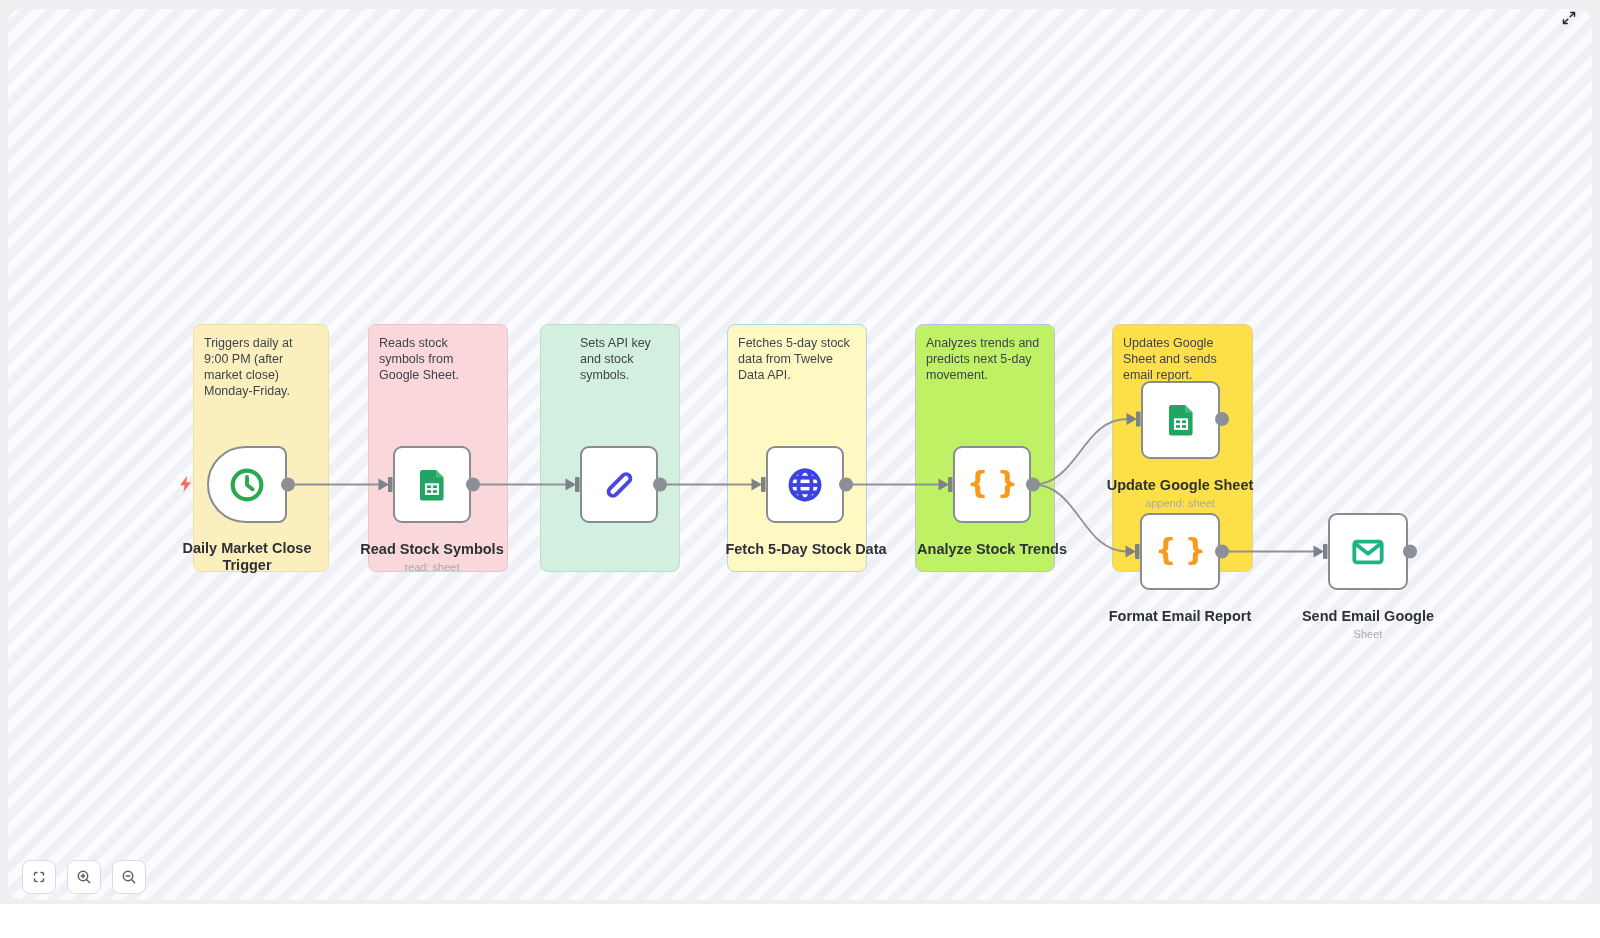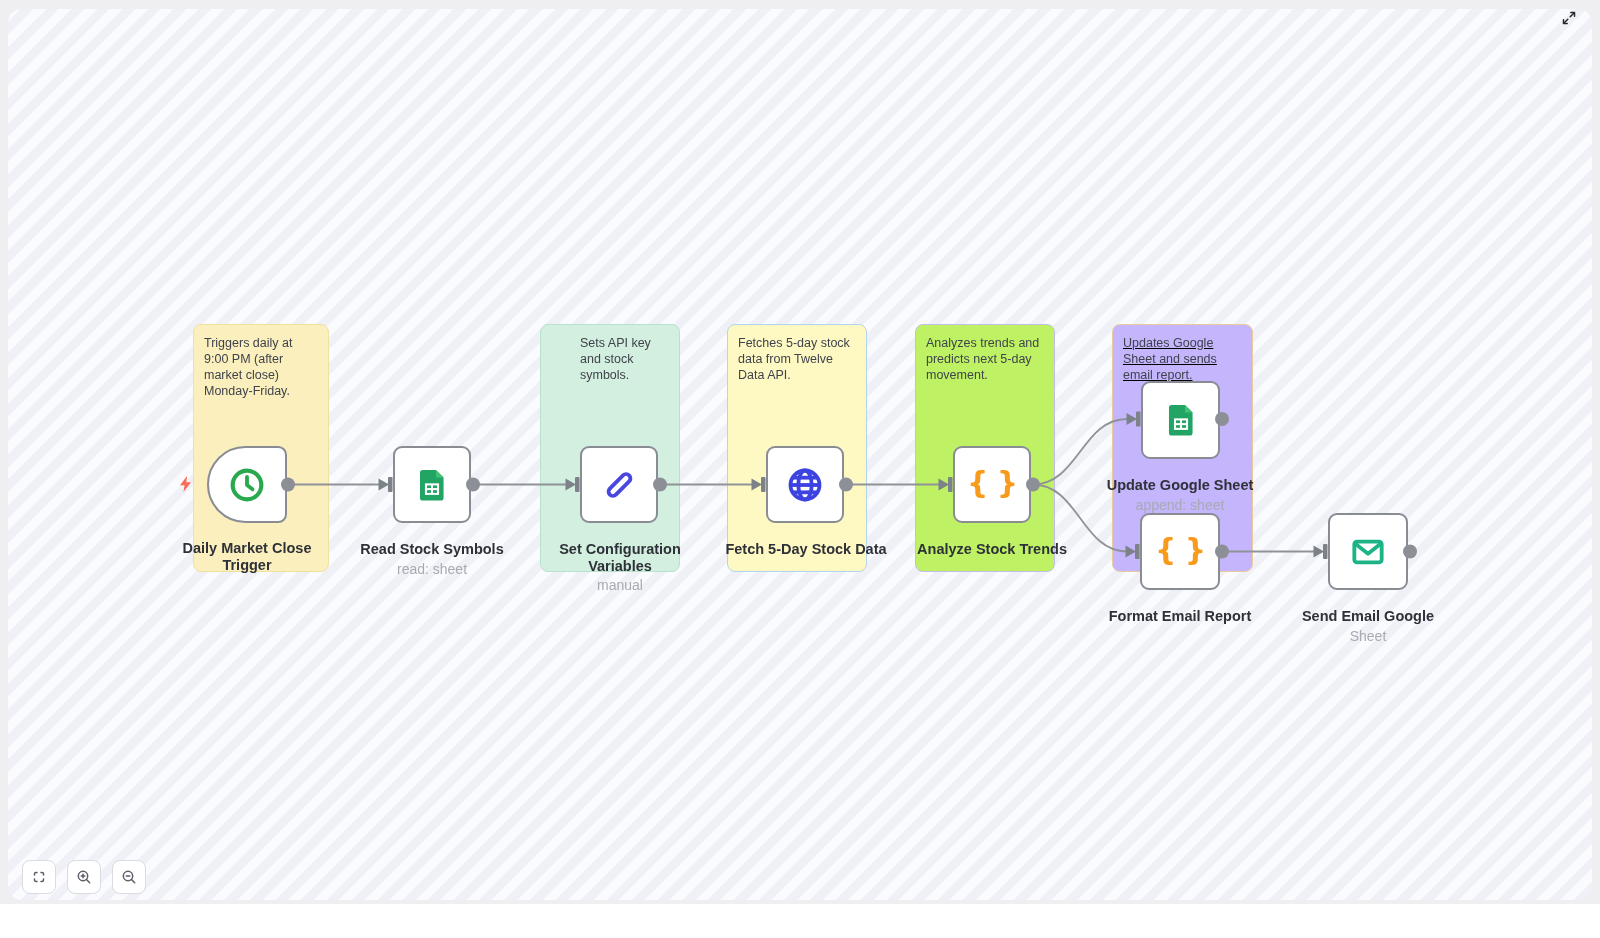--- a/index.html
+++ b/index.html
@@ -14,21 +14,21 @@
             background:repeating-linear-gradient(135deg,#FAFBFE 0 9px,#F0F1F7 9px 18px); }
 
   
   .note { position:absolute; top:324px; height:248px; border-radius:8px; z-index:2; }
   .note p { padding:10px 10px; font-size:12.5px; line-height:16px; color:#3F434C; }
   .note-yellow { background:#FBEFBE; border:1px solid #EFE1A0; }
   .note-pink   { background:#F9D7DA; border:1px solid #EEC3C8; }
   .note-green  { background:#D3EFDF; border:1px solid #B8E2CB;padding-left:29px; }
   .note-blue   { background:#fef9c3; border:1px solid #B4D4EE; }
   .note-purple { background:#bef264; border:1px solid #C3BEE8; }
-  .note-orange { background:#c4b5fd; border:1px solid #ECCB9A;text-decoration:underline; }
+  .note-orange { background:#fde047; border:1px solid #ECCB9A; }
 
   
   svg.layer { position:absolute; inset:0; width:1600px; height:938px; }
   .edges { z-index:3; }
   .ports { z-index:5; }
   .edge { fill:none; stroke:#8F9297; stroke-width:1.8; }
   .outdot { fill:#8C9096; }
   .inarrow { fill:#7D8188; }
 
   
@@ -36,41 +36,44 @@
           display:flex; align-items:center; justify-content:center; z-index:4; }
   .node-trigger { border-radius:40px 9px 9px 40px; }
   .braces { font-family:"DejaVu Sans",sans-serif; font-size:30px; font-weight:700;
             color:#F89A1C; letter-spacing:-1px; line-height:1; padding-bottom:4px; }
 
   
   .nlabel { position:absolute; transform:translateX(-50%); text-align:center; z-index:4;margin-top:13px; }
   .nlabel .ttl { font-size:14.5px; font-weight:700; color:#2E3138; line-height:16.5px; }
   .nlabel .ttl.wrap { max-width:132px; }
   .nlabel .ttl.nowrap { white-space:nowrap; }
-  .nlabel .sub { font-size:14px; color:#A7AAB2; margin-top:3px; white-space:nowrap; }
+  .nlabel .sub { font-size:11px; color:#A7AAB2; margin-top:3px; white-space:nowrap; }
 
   
   .bolt { position:absolute; left:179px; top:475px; z-index:4; }
 
   
   .ctl { position:absolute; width:34px; height:34px; background:#ffffff; border:1px solid #DBDCE3;
          border-radius:8px; display:flex; align-items:center; justify-content:center;
          z-index:6; cursor:pointer; }
   .expand-btn { position:absolute; left:1560px; top:9px; width:18px; height:18px; z-index:6;
                 display:flex; align-items:center; justify-content:center; cursor:pointer; }
 </style>
 </head>
 <body>
 
 <div class="stage">
   <div class="backdrop"></div>
   <div class="canvas"></div>
 
   <div class="note note-yellow" style="left:193px;width:136px;">
     <p>Triggers daily at 9:00 PM (after market close) Monday-Friday.</p>
+  </div>
+  <div class="note note-pink" style="left:368px;width:140px;">
+    <p>Reads stock symbols from Google Sheet.</p>
   </div>
   <div class="note note-green" style="left:540px;width:140px;">
     <p>Sets API key and stock symbols.</p>
   </div>
   <div class="note note-blue" style="left:727px;width:140px;">
     <p>Fetches 5-day stock data from Twelve Data API.</p>
   </div>
   <div class="note note-purple" style="left:915px;width:140px;">
     <p>Analyzes trends and predicts next 5-day movement.</p>
   </div>
@@ -178,24 +181,20 @@
     <path d="M8.2 0.8 L1 10.2 L5.6 10.2 L4.4 17 L12 7.2 L7.2 7.2 Z" fill="#F96A57"></path>
   </svg>
 
   <div class="nlabel" style="left:247px;top:527px;">
     <div class="ttl wrap">Daily Market Close Trigger</div>
   </div>
   <div class="nlabel" style="left:432px;top:528px;">
     <div class="ttl nowrap">Read Stock Symbols</div>
     <div class="sub">read: sheet</div>
   </div>
-  <div class="nlabel" style="left:620px;top:528px;">
-    <div class="ttl wrap">Set Configuration Variables</div>
-    <div class="sub">manual</div>
-  </div>
   <div class="nlabel" style="left:806px;top:528px;">
     <div class="ttl nowrap">Fetch 5-Day Stock Data</div>
   </div>
   <div class="nlabel" style="left:992px;top:528px;">
     <div class="ttl nowrap">Analyze Stock Trends</div>
   </div>
   <div class="nlabel" style="left:1180px;top:464px;">
     <div class="ttl nowrap">Update Google Sheet</div>
     <div class="sub">append: sheet</div>
   </div>

